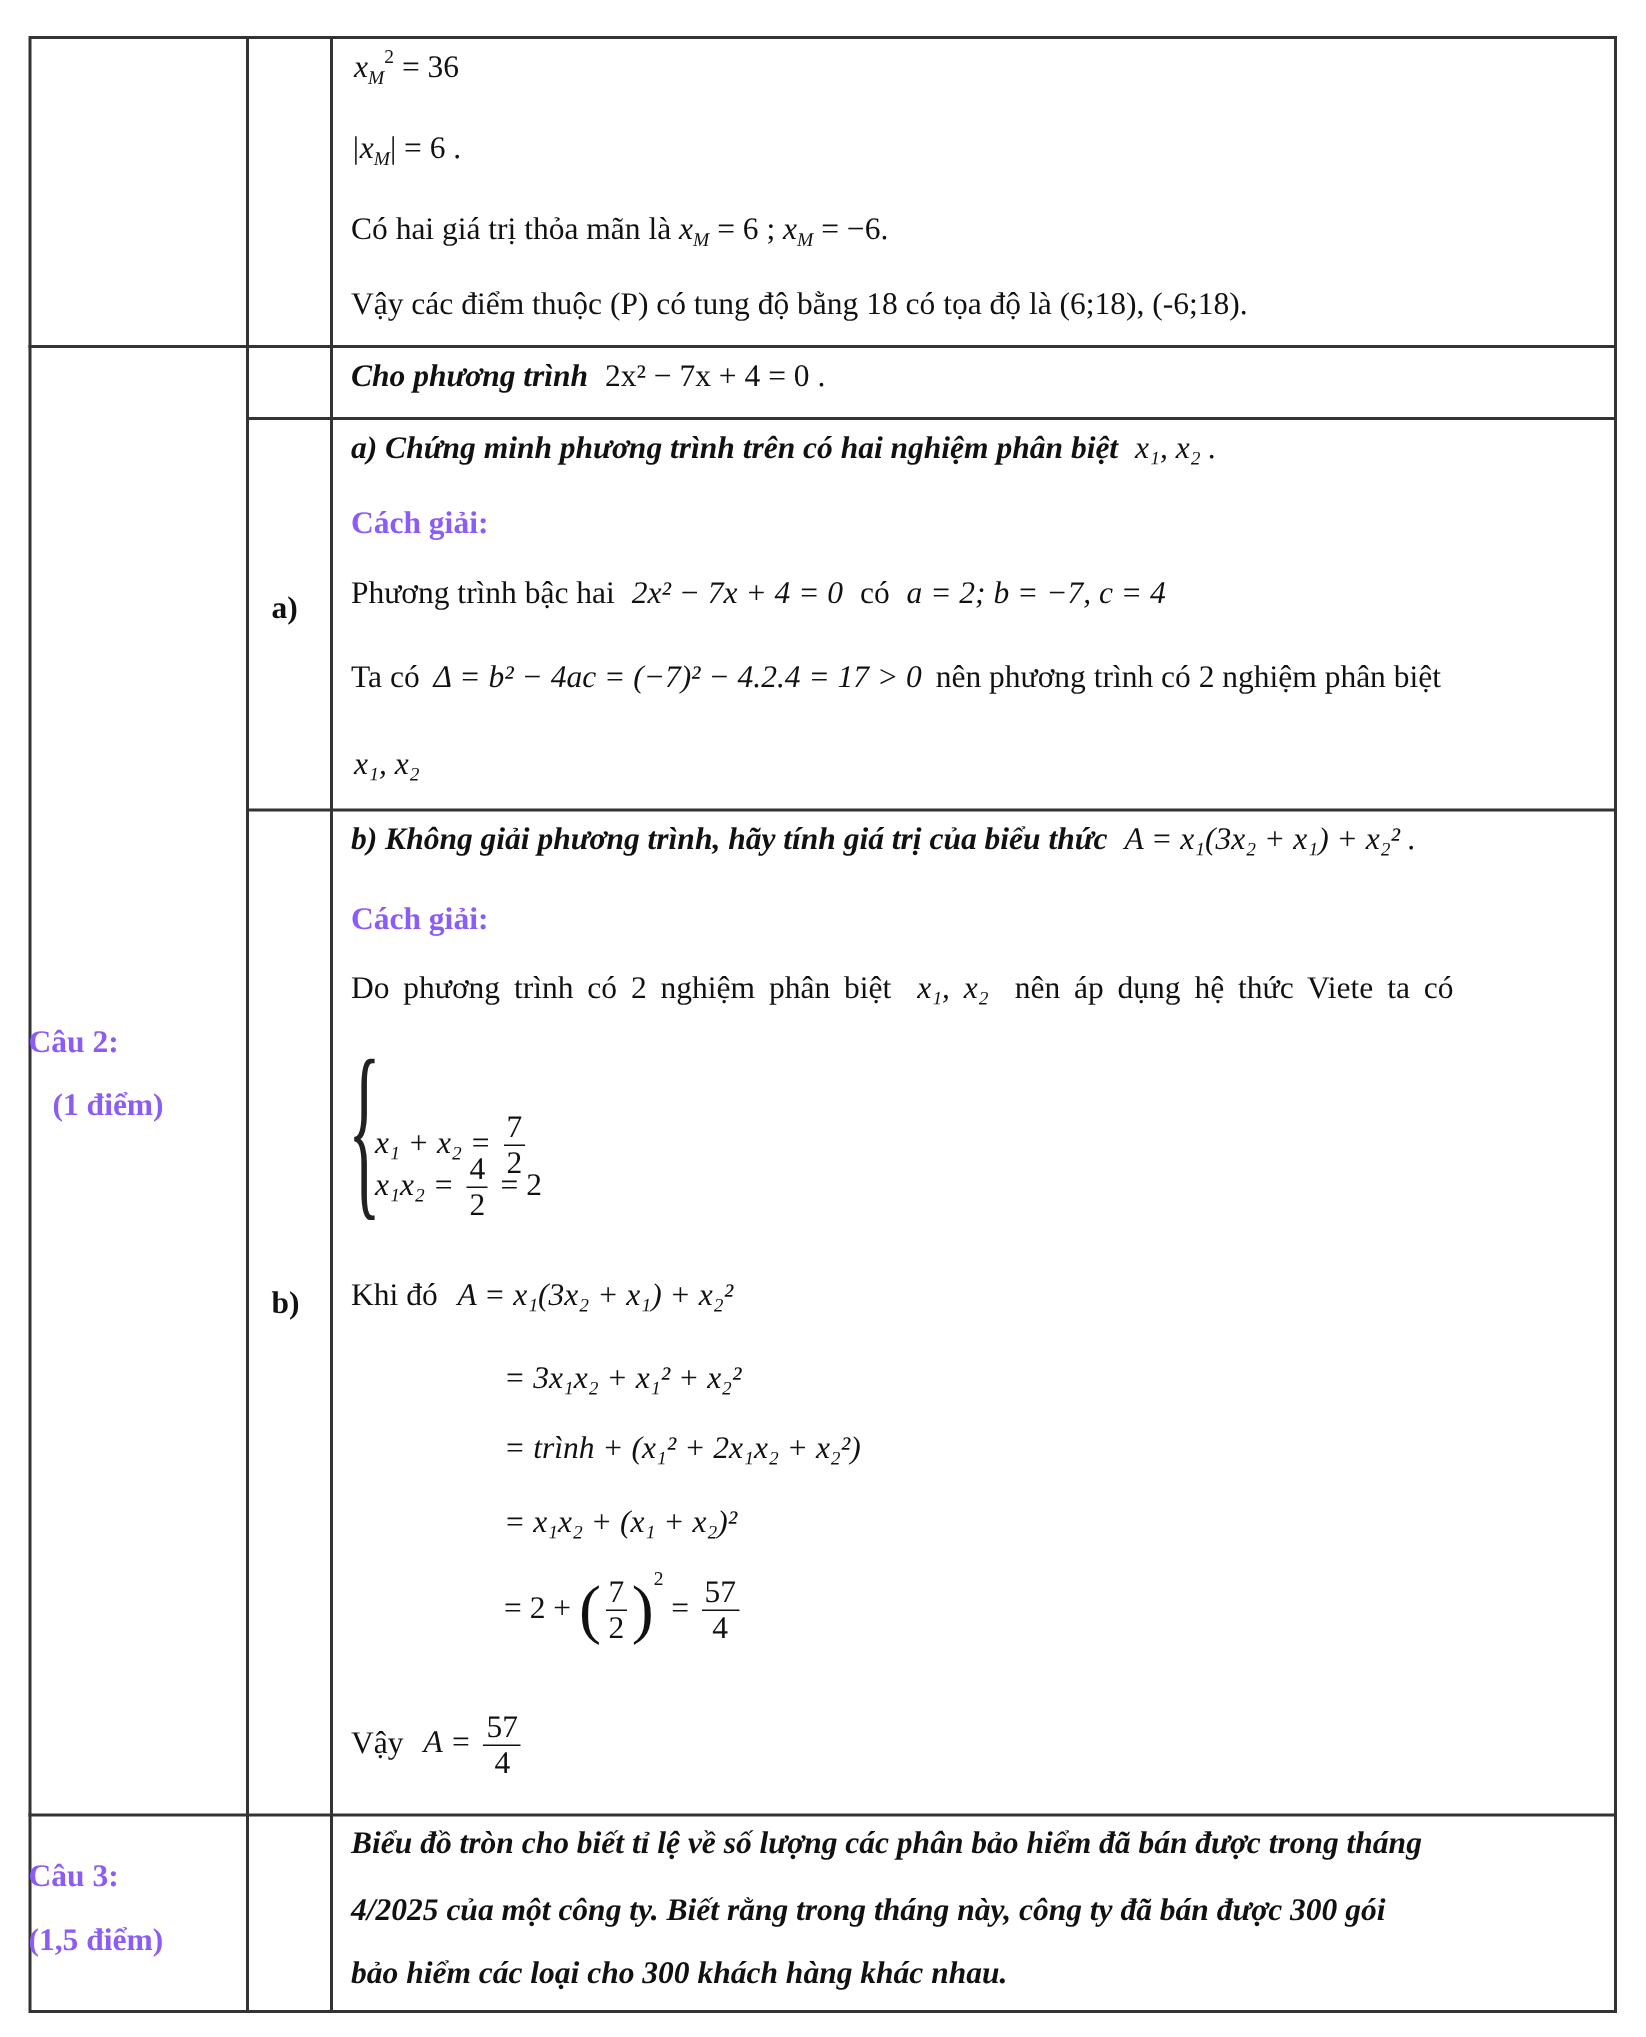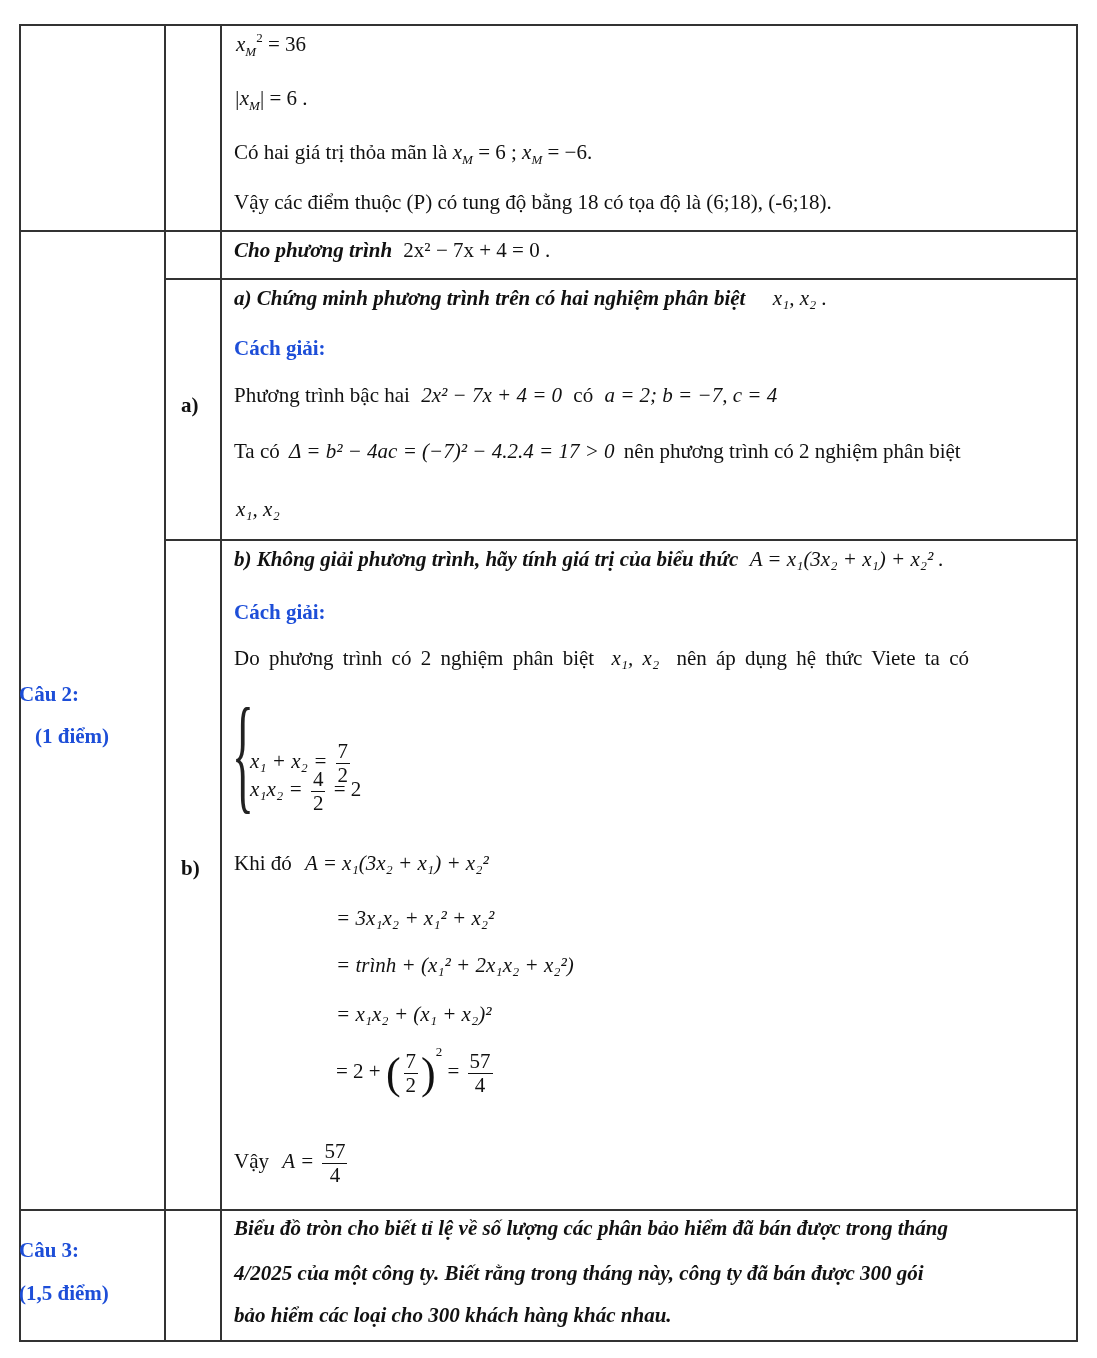--- a/index.html
+++ b/index.html
@@ -5,21 +5,21 @@
   html, body { margin: 0; padding: 0; background: #ffffff; }
   body { width: 1097px; height: 1358px; position: relative; overflow: hidden;
          font-family: "Liberation Serif", "DejaVu Serif", serif; color: #111; font-size: 21px; }
   .tbl { position: absolute; left: 19px; top: 24px; width: 1059px; height: 1318px;
          border: 2px solid #333; box-sizing: border-box; }
   .hl { position: absolute; height: 0; border-top: 2px solid #333; }
   .vl { position: absolute; width: 0; border-left: 2px solid #333; }
   .t { position: absolute; white-space: nowrap; line-height: 1; }
   .m { font-style: italic; }
   .bi { font-weight: bold; font-style: italic; }
-  .red { color: #1d4ed8; font-weight: bold; }
+  .red { color: #8b5cf6; font-weight: bold; }
   .lbl { font-weight: bold; }
   sub, sup { font-size: 13px; line-height: 0; }
   sub { vertical-align: -5px; }
   sup { vertical-align: 9px; }
   .frac { display: inline-block; vertical-align: middle; text-align: center; margin: 0 3px; }
   .frac > span { display: block; line-height: 1.1; }
   .frac > span.num { border-bottom: 1px solid #111; padding: 0 2px; }
   .qhead { position: absolute; width: 167px; line-height: 1; }
   .brace { position: absolute; font-size: 130px; line-height: 1; font-weight: 100; transform: scaleX(0.35); transform-origin: left top; color:#222; }
 </style>
@@ -56,21 +56,21 @@
 <div class="qhead red" style="left:19px; top:726px;margin-left:16px;">(1 điểm)</div>
 
 <div class="t" style="left:234px; top:240px;">
   <span class="bi">Cho phương trình</span>
   <span style="margin-left:6px;">2x² − 7x + 4 = 0 .</span>
 </div>
 
 <div class="t lbl" style="left:181px; top:395px;">a)</div>
 <div class="t" style="left:234px; top:288px;">
   <span class="bi">a) Chứng minh phương trình trên có hai nghiệm phân biệt</span>
-  <span class="m" style="margin-left:22px;">x₁, x₂ .</span>
+  <span class="m" style="margin-left:6px;">x₁, x₂ .</span>
 </div>
 <div class="t red" style="left:234px; top:338px;">Cách giải:</div>
 <div class="t" style="left:234px; top:385px;">
   <span>Phương trình bậc hai</span>
   <span class="m" style="margin-left:6px;">2x² − 7x + 4 = 0</span>
   <span style="margin-left:6px;">có</span>
   <span class="m" style="margin-left:6px;">a = 2; b = −7, c = 4</span>
 </div>
 <div class="t" style="left:234px; top:441px;">
   <span>Ta có</span>

